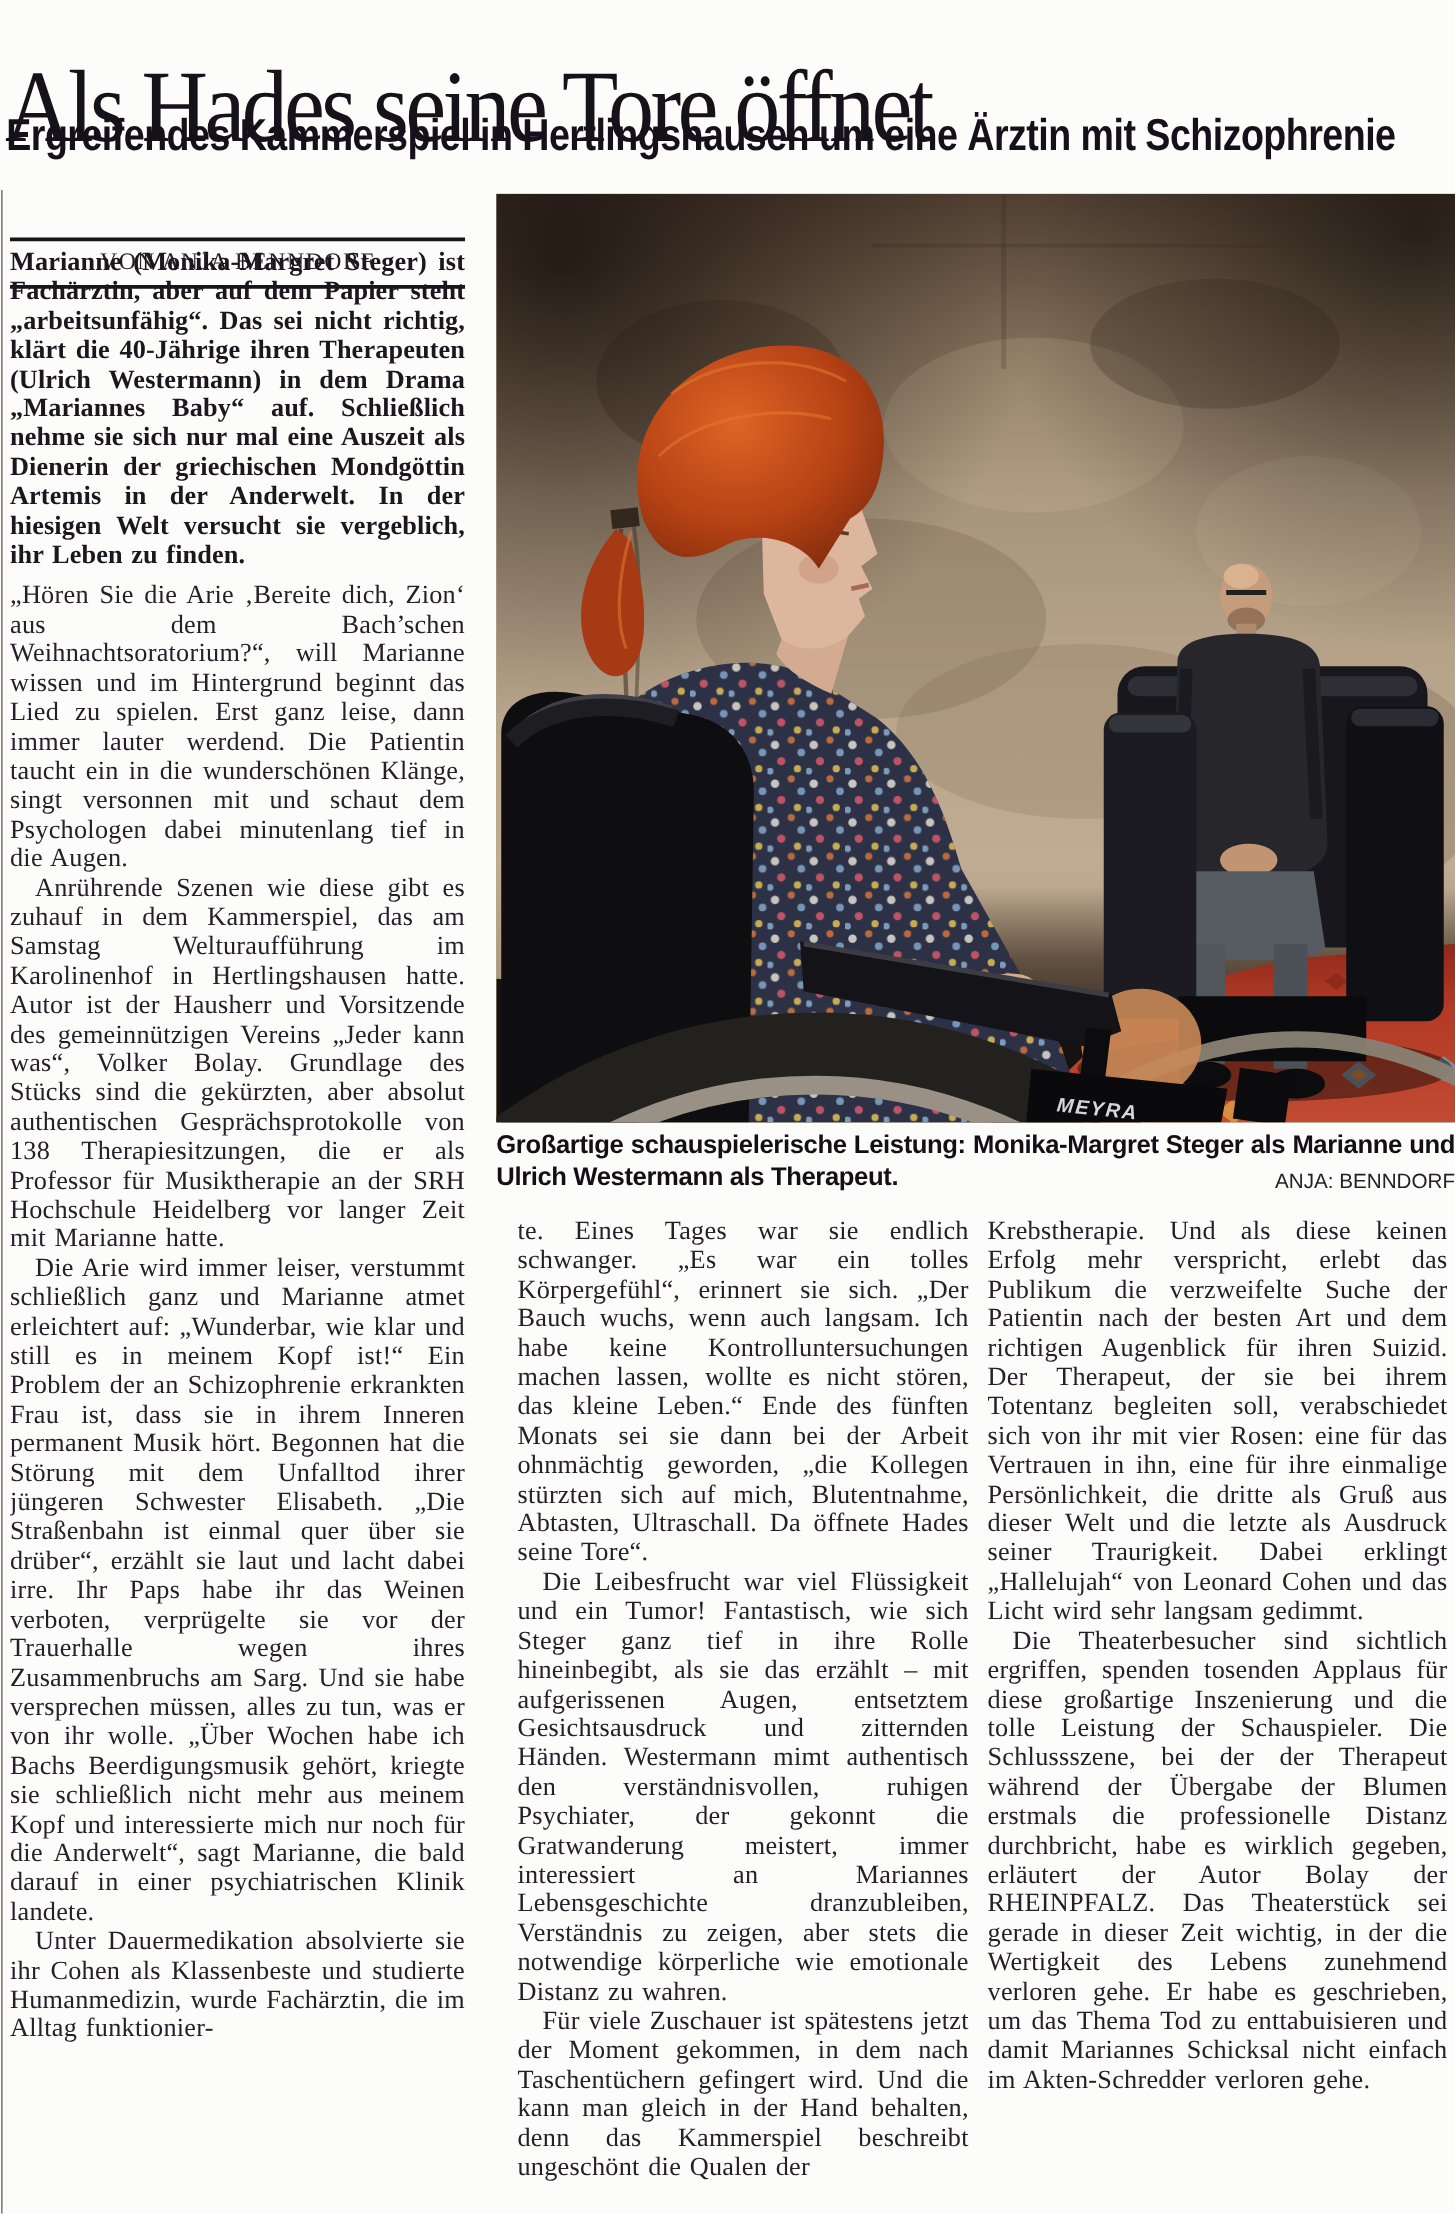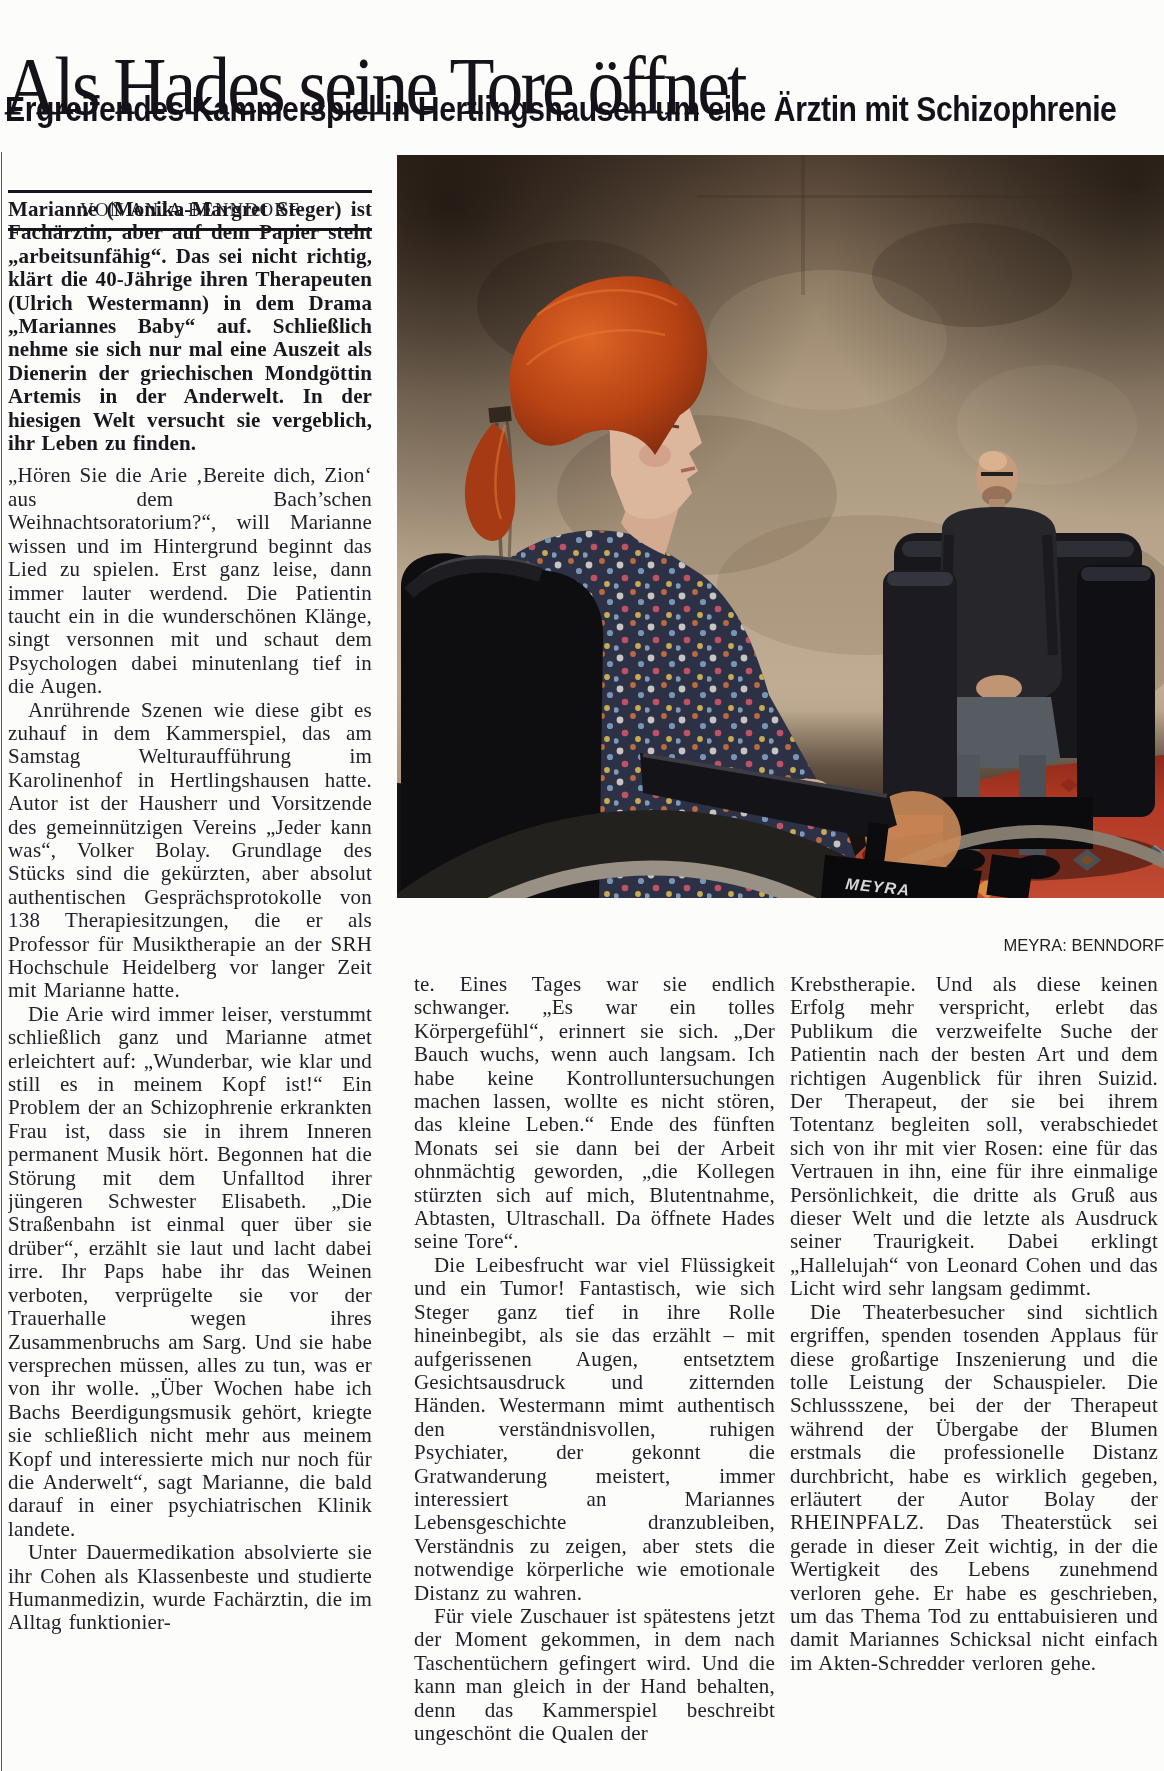--- a/index.html
+++ b/index.html
@@ -254,21 +254,22 @@
     <circle cx="255" cy="1085" r="372" fill="none" stroke="#9a9186" stroke-width="15"></circle>
 
     <polygon points="428,700 585,716 580,743 424,743" fill="#0a0a0c"></polygon>
     <text transform="translate(448,734) rotate(6)" font-family="Liberation Sans, sans-serif" font-size="16" font-style="italic" font-weight="bold" letter-spacing="1.5" fill="#d6d6d9">MEYRA</text>
     <rect x="592" y="702" width="42" height="41" fill="#0b0b0d" transform="rotate(8 613 722)"></rect>
   </g>
 </svg>
 </div>
 
 <div class="abs" id="caption">
-  <span id="photo-credit">MEYRA: BENNDORF</span>
+  <span>Großartige schauspielerische Leistung: Monika-Margret Steger als Marianne und Ulrich Westermann als Therapeut.</span>
+  <span id="photo-credit">ANJA: BENNDORF</span>
 </div>
 
 <div class="abs bodycol" id="col-mid">
   <p>te. Eines Tages war sie endlich schwanger. „Es war ein tolles Körpergefühl“, erinnert sie sich. „Der Bauch wuchs, wenn auch langsam. Ich habe keine Kontrolluntersuchungen machen lassen, wollte es nicht stören, das kleine Leben.“ Ende des fünften Monats sei sie dann bei der Arbeit ohnmächtig geworden, „die Kollegen stürzten sich auf mich, Blutentnahme, Abtasten, Ultraschall. Da öffnete Hades seine Tore“.</p>
   <p class="ind">Die Leibesfrucht war viel Flüssigkeit und ein Tumor! Fantastisch, wie sich Steger ganz tief in ihre Rolle hineinbegibt, als sie das erzählt – mit aufgerissenen Augen, entsetztem Gesichtsausdruck und zitternden Händen. Westermann mimt authentisch den verständnisvollen, ruhigen Psychiater, der gekonnt die Gratwanderung meistert, immer interessiert an Mariannes Lebensgeschichte dranzubleiben, Verständnis zu zeigen, aber stets die notwendige körperliche wie emotionale Distanz zu wahren.</p>
   <p class="ind">Für viele Zuschauer ist spätestens jetzt der Moment gekommen, in dem nach Taschentüchern gefingert wird. Und die kann man gleich in der Hand behalten, denn das Kammerspiel beschreibt ungeschönt die Qualen der</p>
 </div>
 
 <div class="abs bodycol" id="col-right">
   <p>Krebstherapie. Und als diese keinen Erfolg mehr verspricht, erlebt das Publikum die verzweifelte Suche der Patientin nach der besten Art und dem richtigen Augenblick für ihren Suizid. Der Therapeut, der sie bei ihrem Totentanz begleiten soll, verabschiedet sich von ihr mit vier Rosen: eine für das Vertrauen in ihn, eine für ihre einmalige Persönlichkeit, die dritte als Gruß aus dieser Welt und die letzte als Ausdruck seiner Traurigkeit. Dabei erklingt „Hallelujah“ von Leonard Cohen und das Licht wird sehr langsam gedimmt.</p>

